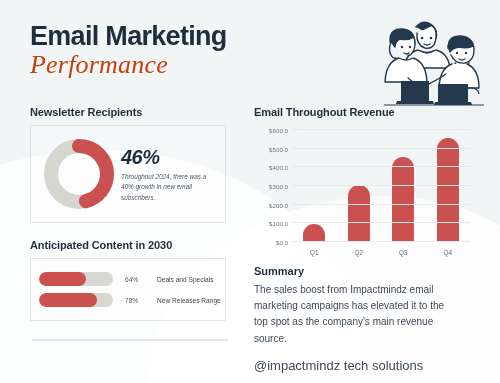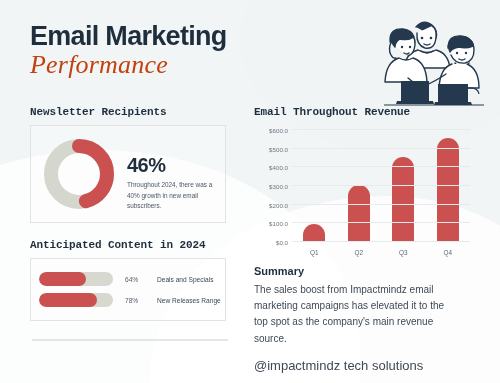--- a/index.html
+++ b/index.html
@@ -80,31 +80,30 @@
     width: 216px;
     z-index: 4;
   }
 
   .sect-title {
     font-size: 11px;
     font-weight: 700;
     color: #1f2e3d;
     letter-spacing: -0.1px;
     margin-bottom: 7px;
-    font-family: Liberation Mono, monospace;
   }
 
   .card {
     border: 1px solid #dfe3e3;
     background: rgba(255,255,255,0.28);
     padding: 10px 10px;
   }
 
   
-  .donut-row { display: flex; align-items: flex-end; gap: 10px; }
+  .donut-row { display: flex; align-items: center; gap: 4px; font-style: italic; }
   .donut-wrap { width: 76px; height: 76px; flex: none; position: relative; }
   .donut-text { padding-top: 2px; }
   .donut-pct {
     font-size: 20px; font-weight: 700; color: #1f2e3d;
     letter-spacing: -0.5px; line-height: 1;
     margin-bottom: 5px;
   }
   .donut-desc {
     font-size: 6.4px; color: #4a5765; line-height: 1.65;
     max-width: 96px;
@@ -242,21 +241,21 @@
             <circle cx="38" cy="38" r="28" fill="none" stroke="#cb5150" stroke-width="14" stroke-dasharray="80.9 94.9" stroke-dashoffset="0" transform="rotate(-90 38 38)" stroke-linecap="round"></circle>
           </svg>
         </div>
         <div class="donut-text">
           <div class="donut-pct">46%</div>
           <div class="donut-desc">Throughout 2024, there was a 40% growth in new email subscribers.</div>
         </div>
       </div>
     </div>
 
-    <div class="sect-title" style="margin-top:16px;">Anticipated Content in 2024</div>
+    <div class="sect-title" style="margin-top:16px;">Anticipated Content in 2030</div>
 
     <div class="card bars">
 
       <div class="bar-row">
         <div class="bar-track">
           <div class="bar-fill" id="fill0" style="width: 64%;"></div>
         </div>
         <div class="bar-pct">64%</div>
         <div class="bar-label">Deals and Specials</div>
       </div>

